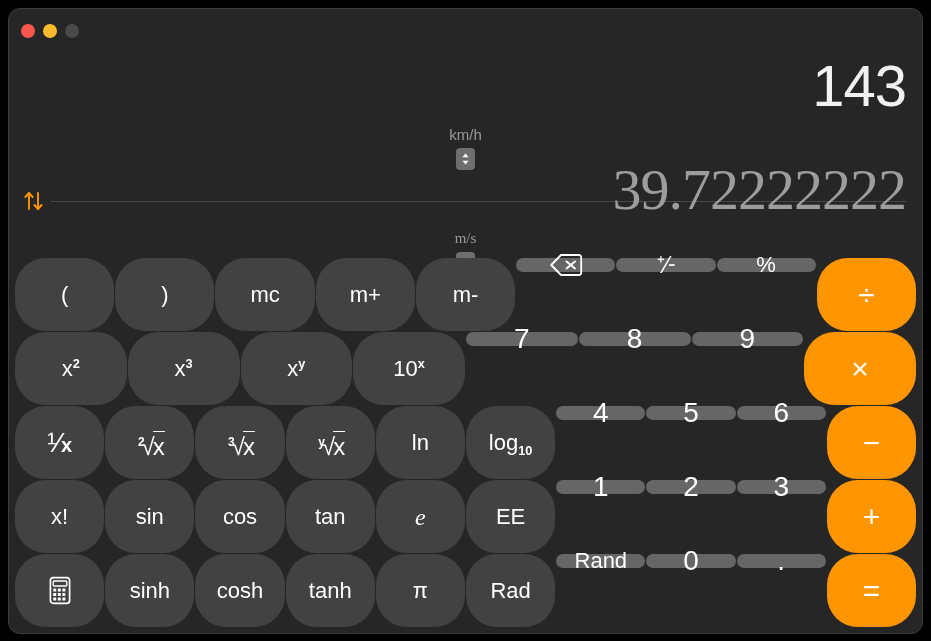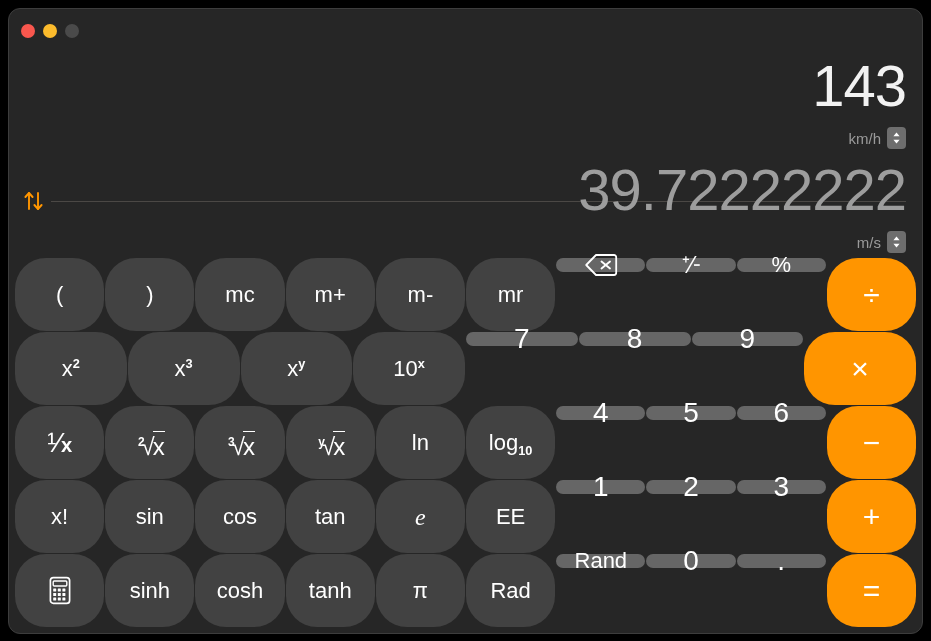--- a/index.html
+++ b/index.html
@@ -68,21 +68,21 @@
     height: 208px;
   }
 
   .conv-row {
     position: absolute;
     right: 16px;
     width: calc(100% - 32px);
     text-align: right;
   }
   .conv-row.top    { top: 8px; }
-  .conv-row.bottom { top: 112px; }
+  .conv-row.bottom { top: 112px; font-family: Liberation Serif, serif; }
 
   .value {
     display: block;
     font-weight: 300;
     letter-spacing: -1px;
     line-height: 1;
     white-space: nowrap;
   }
   .conv-row.top .value {
     font-size: 58px;
@@ -94,20 +94,21 @@
     color: #9d9d9d;
     padding-bottom: 6px;
   }
 
   .unit-line {
     display: flex;
     justify-content: flex-end;
     align-items: center;
     gap: 6px;
     margin-top: 6px;
+    flex-direction: column;
   }
   .unit-label {
     font-size: 15px;
     color: #9a9a9a;
     line-height: 1;
   }
   .stepper {
     width: 19px;
     height: 22px;
     background: #6e6e6e;
@@ -272,23 +273,20 @@
             <span class="glyph">)</span>
           </button>
           <button class="key dark">
             <span class="glyph">mc</span>
           </button>
           <button class="key dark">
             <span class="glyph">m+</span>
           </button>
           <button class="key dark">
             <span class="glyph">m-</span>
-          </button>
-          <button class="key dark">
-            <span class="glyph">mr</span>
           </button>
           <button class="key light icon-key">
             <span class="glyph">
               <svg width="34" height="24" viewBox="0 0 34 24" aria-hidden="true">
                 <path d="M12 2 H30 a2.2 2.2 0 0 1 2.2 2.2 V19.8 A2.2 2.2 0 0 1 30 22 H12 L2.2 12 Z" fill="none" stroke="#ffffff" stroke-width="1.8" stroke-linejoin="round"></path>
                 <line x1="17.5" y1="8.5" x2="26" y2="15.5" stroke="#ffffff" stroke-width="1.9" stroke-linecap="round"></line>
                 <line x1="26" y1="8.5" x2="17.5" y2="15.5" stroke="#ffffff" stroke-width="1.9" stroke-linecap="round"></line>
               </svg>
             </span>
           </button>

